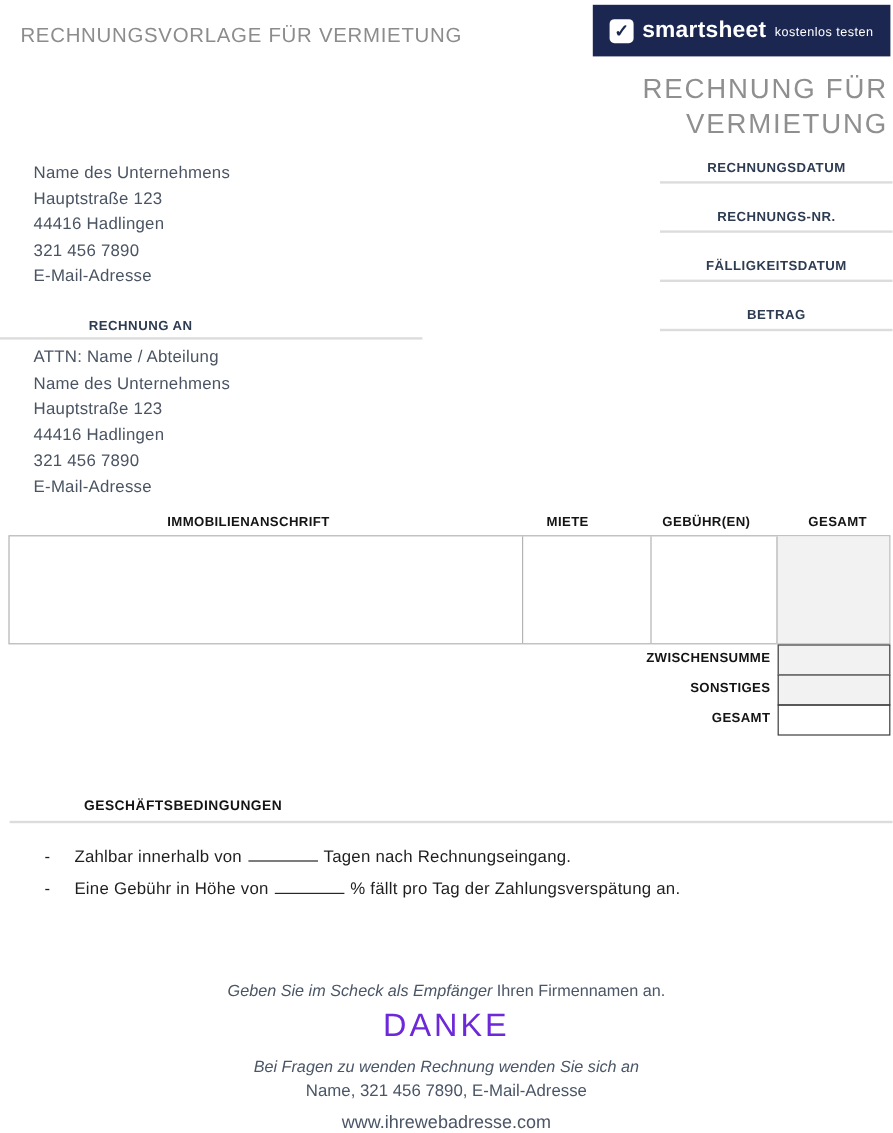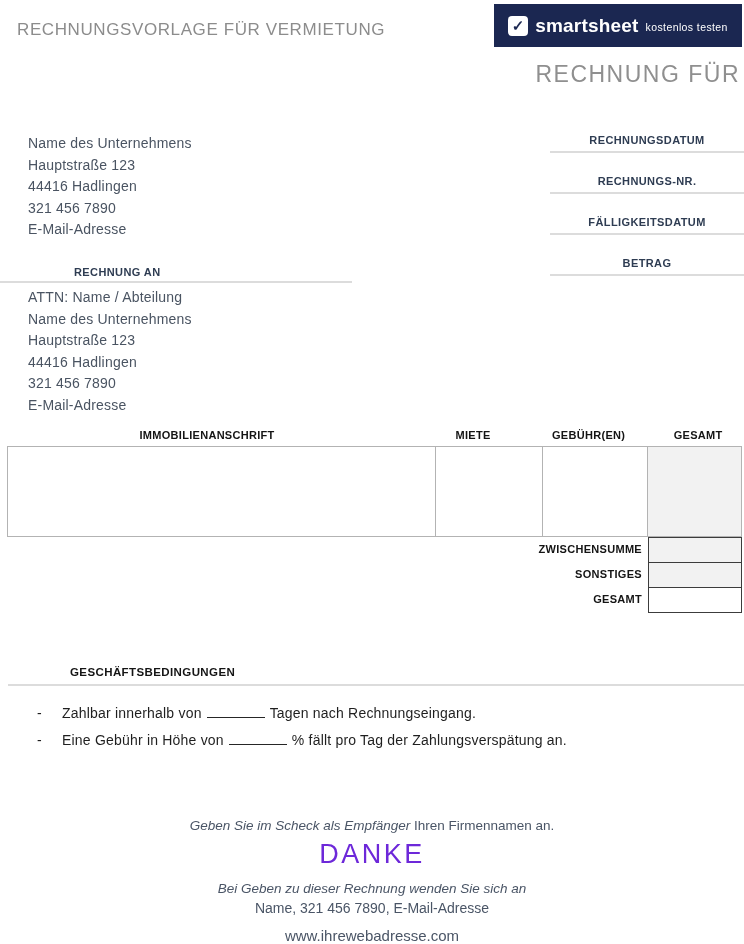--- a/index.html
+++ b/index.html
@@ -115,20 +115,21 @@
     <span class="ss-mark">
         <span>✓</span>
       </span>
     <span class="ss-word">smartsheet</span>
     <span class="ss-cta">kostenlos testen</span>
   </div>
 
 
   <div class="doc-title">
     <div>RECHNUNG FÜR</div>
+    <div>VERMIETUNG</div>
   </div>
 
   <div class="addr company-block">
     <div>Name des Unternehmens</div>
     <div>Hauptstraße 123</div>
     <div>44416 Hadlingen</div>
     <div>321 456 7890</div>
     <div>E-Mail-Adresse</div>
   </div>
 
@@ -177,17 +178,17 @@
   </div>
   <div class="term-item ti-2">
     <span class="dash">-</span><span>Eine Gebühr in Höhe von</span><span class="blank"></span><span>% fällt pro Tag der Zahlungsverspätung an.</span>
   </div>
 
   <div class="foot f-note">
     <em>Geben Sie im Scheck als Empfänger</em>
     <span>Ihren Firmennamen an.</span>
   </div>
   <div class="foot f-thanks">DANKE</div>
-  <div class="foot f-quest">Bei Geben zu dieser Rechnung wenden Sie sich an</div>
+  <div class="foot f-quest">Bei Fragen zu wenden Rechnung wenden Sie sich an</div>
   <div class="foot f-contact">Name, 321 456 7890, E-Mail-Adresse</div>
   <div class="foot f-web">www.ihrewebadresse.com</div>
 
 </div>
 
 </body></html>

